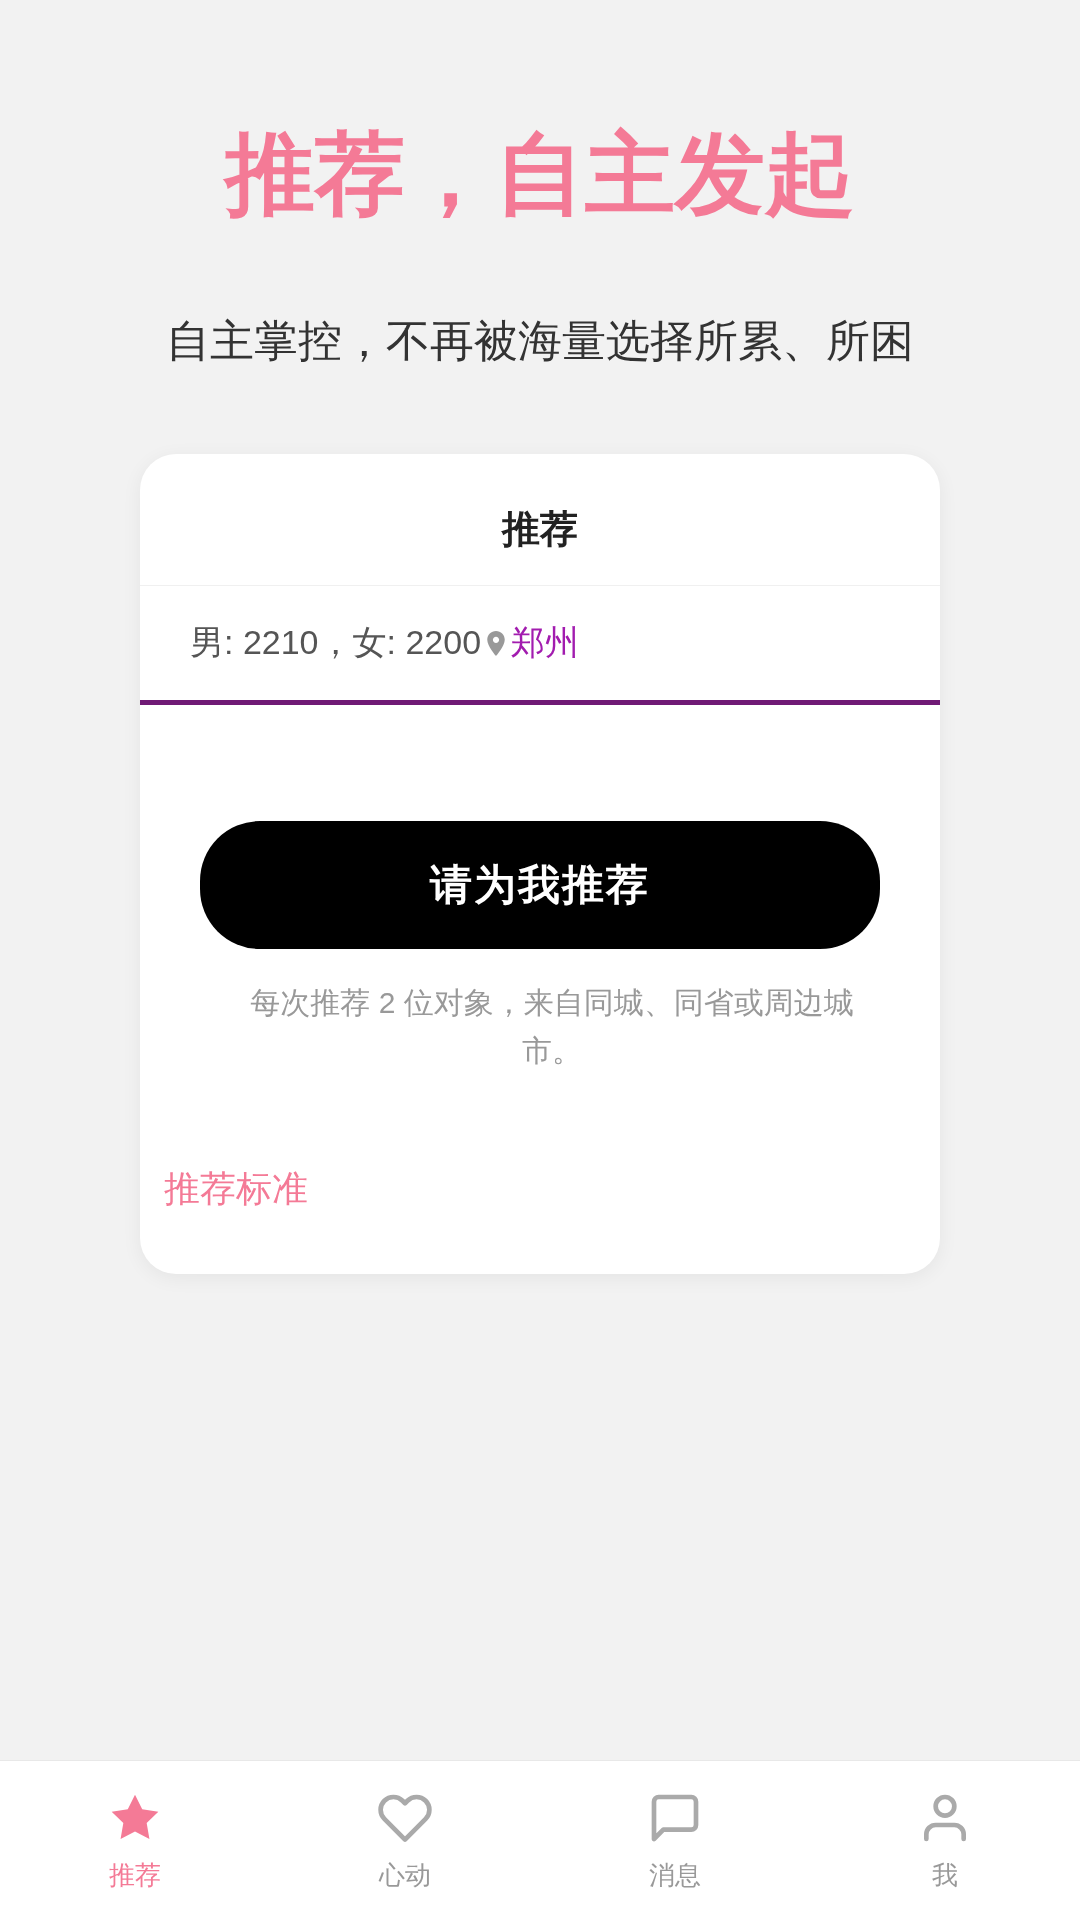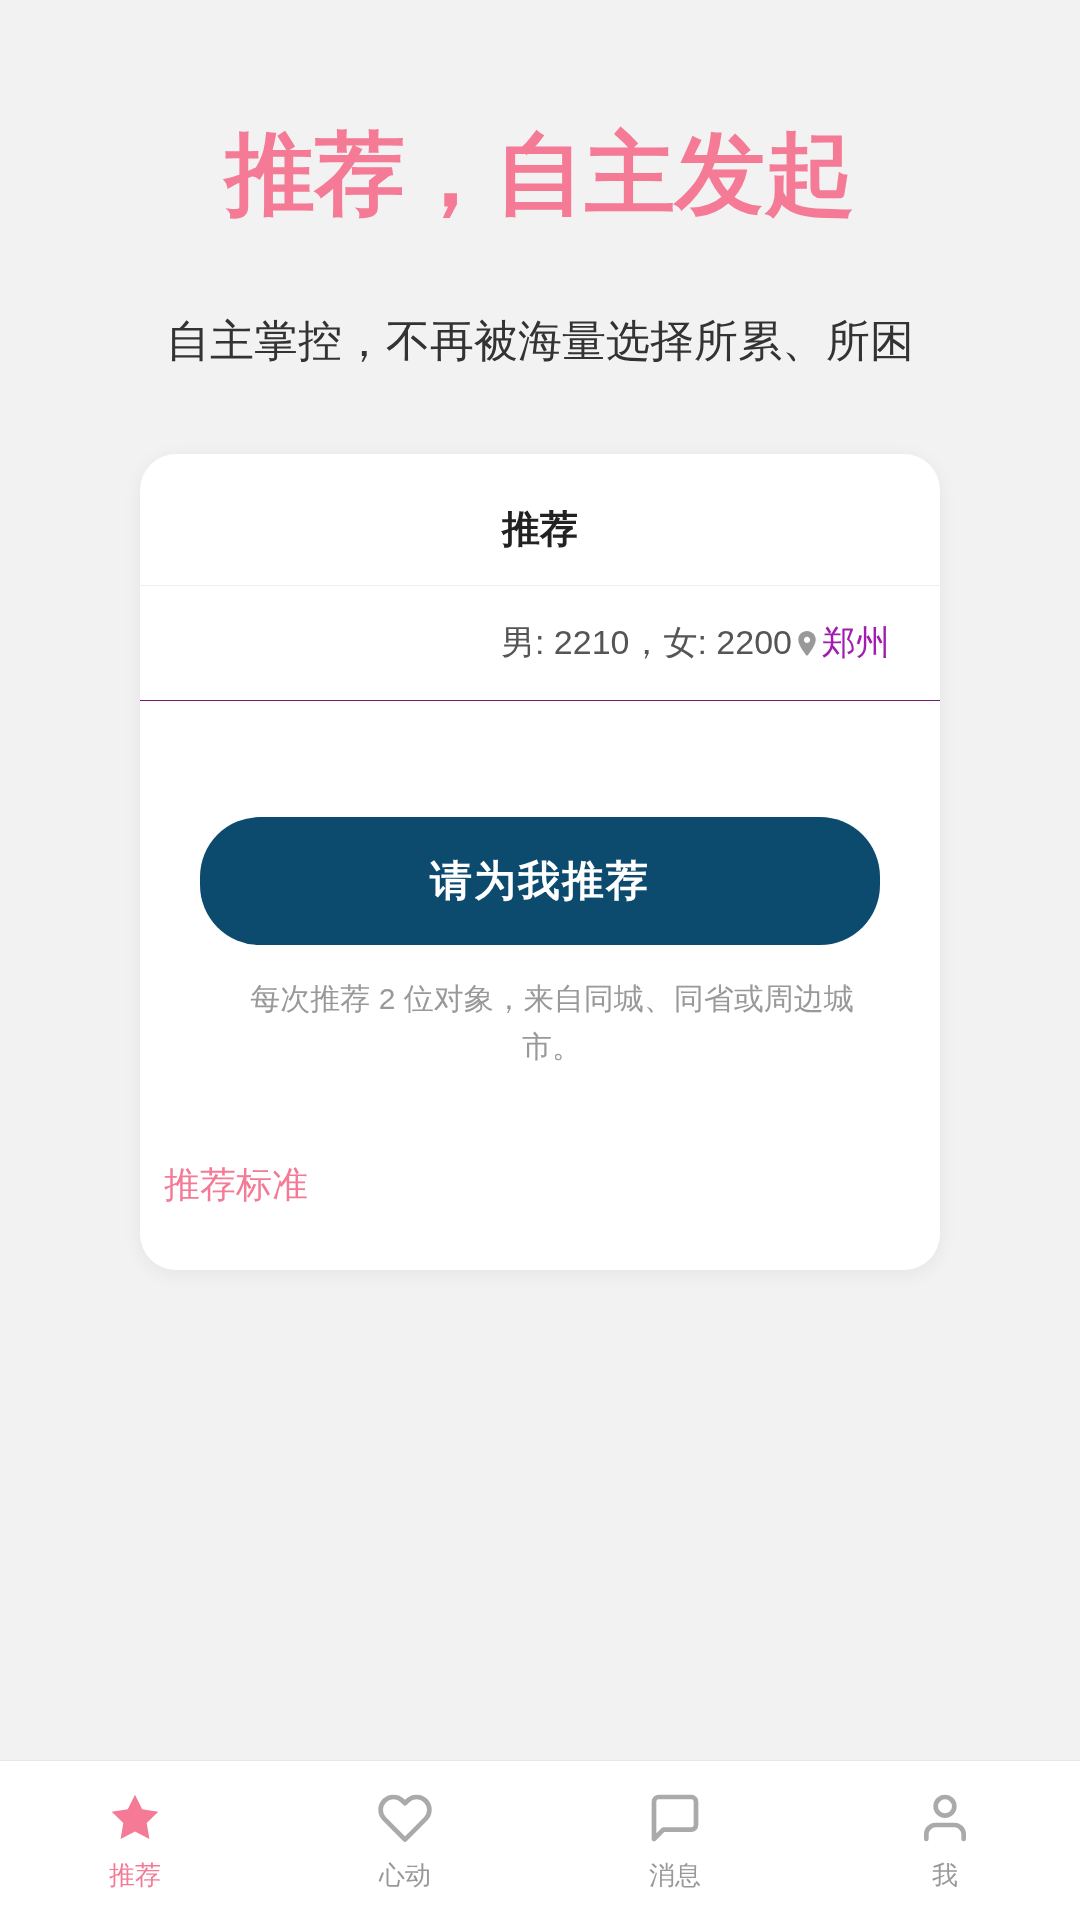--- a/index.html
+++ b/index.html
@@ -57,24 +57,24 @@
       text-align: center;
       padding: 50px 40px 30px;
       border-bottom: 1px solid #f0f0f0;
       font-size: 38px;
       font-weight: bold;
       color: #222;
     }
 
     .card-stats {
       display: flex;
-      justify-content: flex-end;
+      justify-content: flex-start;
       align-items: center;
       padding: 34px 50px;
-      border-bottom: 1px solid #701a75;
+      border-bottom: 5px solid #701a75;
     }
 
     .card-stats-left {
       font-size: 34px;
       color: #555;
     }
 
     .card-stats-right {
       display: flex;
       align-items: center;
@@ -92,21 +92,21 @@
       min-height: 420px;
       display: flex;
       flex-direction: column;
       align-items: center;
       justify-content: flex-end;
       padding: 40px 60px 50px;
       gap: 30px;
     }
 
     .recommend-button {
-      background: #0c4a6e;
+      background: #000000;
       border: none;
       border-radius: 60px;
       color: #fff;
       font-size: 42px;
       font-weight: bold;
       padding: 36px 0;
       width: 100%;
       cursor: pointer;
       letter-spacing: 2px;
     }

